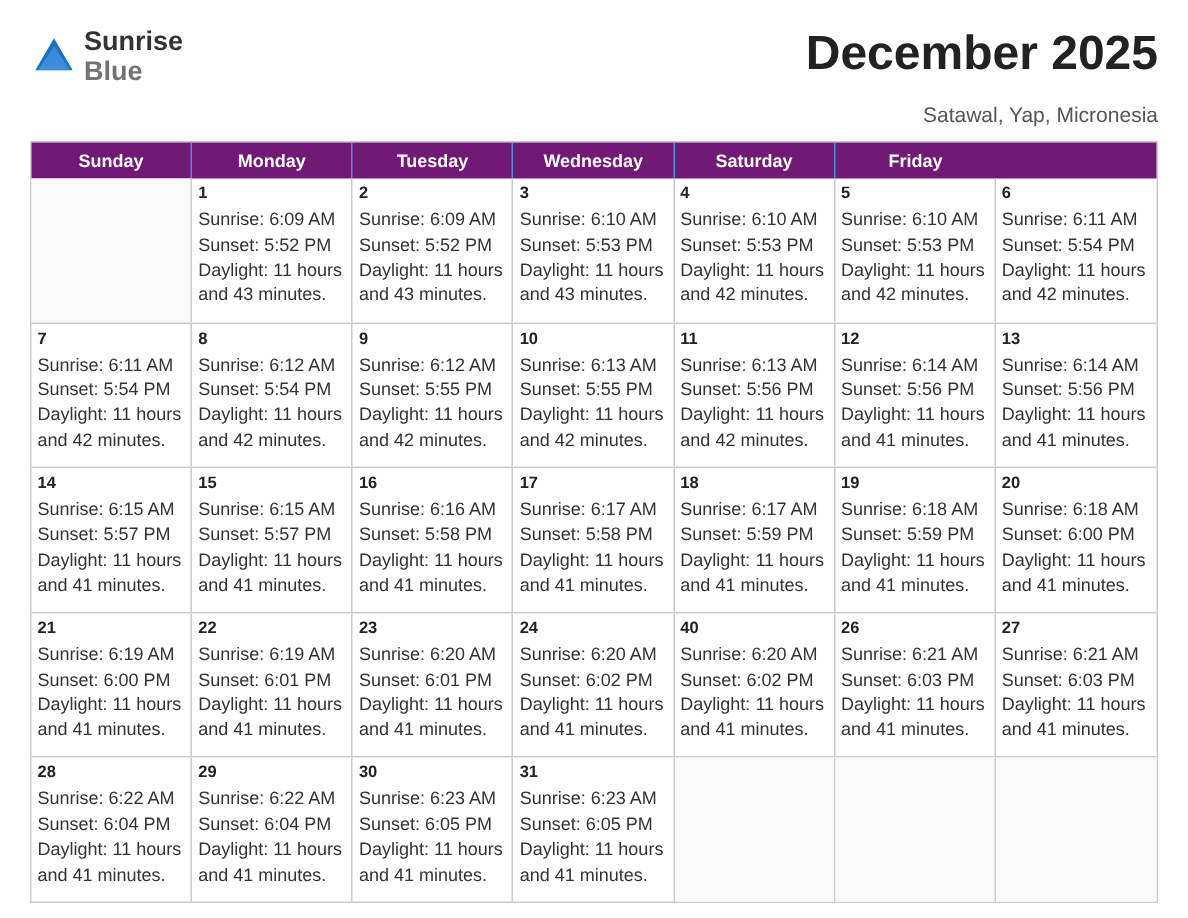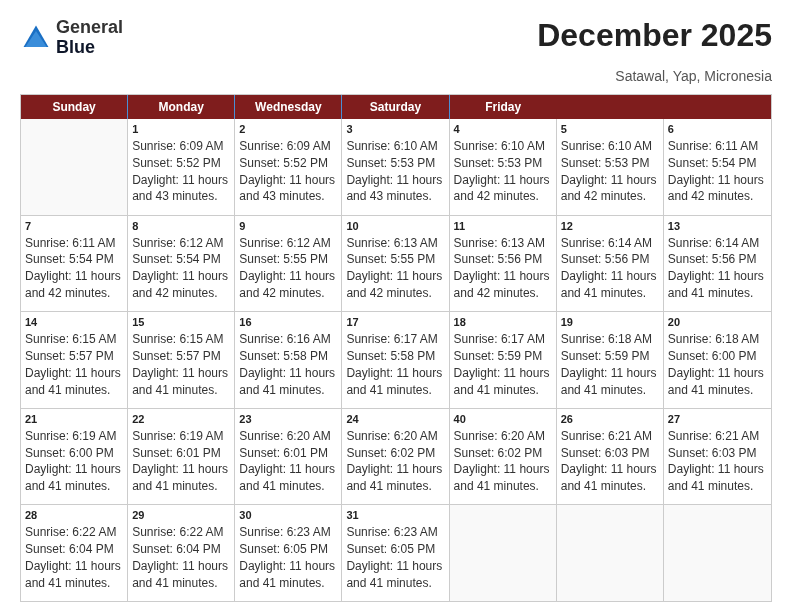--- a/index.html
+++ b/index.html
@@ -27,21 +27,21 @@
       display: flex;
       align-items: center;
       gap: 4px;
     }
     .logo-text {
       font-size: 18px;
       font-weight: bold;
       line-height: 1.1;
     }
     .logo-text .general { color: #333; }
-    .logo-text .blue { color: #0f172a; margin-top: 12px; }
+    .logo-text .blue { color: #737373; margin-top: 12px; }
     .logo-icon {
       width: 32px;
       height: 32px;
     }
     .title-block {
       text-align: right;
     }
     .month-title {
       font-size: 32px;
       font-weight: bold;
@@ -55,21 +55,21 @@
     }
     .calendar {
       flex: 1;
       display: flex;
       flex-direction: column;
       border: 1px solid #ccc;
     }
     .cal-header {
       display: grid;
       grid-template-columns: repeat(7, 1fr);
-      background: #7f1d1d;
+      background: #701a75;
     }
     .cal-header-cell {
       color: #fff;
       font-size: 12px;
       font-weight: bold;
       text-align: center;
       padding: 5px 2px;
       border-right: 1px solid #4a8fd4;
     }
     .cal-header-cell:last-child { border-right: none; }
@@ -113,34 +113,35 @@
 <body>
 
 <div class="page">
   <div class="header">
     <div class="logo">
       <svg class="logo-icon" viewBox="0 0 36 36">
         <polygon points="18,4 32,28 4,28" fill="#1a6fc4"></polygon>
         <polygon points="18,10 30,28 6,28" fill="#5aabf0" opacity="0.5"></polygon>
       </svg>
       <div class="logo-text">
-        <span class="general">General</span><br>
+        <span class="general">Sunrise</span><br>
         <span class="blue">Blue</span>
       </div>
     </div>
     <div class="title-block">
       <div class="month-title">December 2025</div>
       <div class="location">Satawal, Yap, Micronesia</div>
     </div>
   </div>
 
   <div class="calendar">
     <div class="cal-header">
     <div class="cal-header-cell">Sunday</div>
         <div class="cal-header-cell">Monday</div>
+        <div class="cal-header-cell">Tuesday</div>
         <div class="cal-header-cell">Wednesday</div>
         <div class="cal-header-cell">Saturday</div>
         <div class="cal-header-cell">Friday</div>
       </div>
     <div class="cal-body">
     <div class="cal-row">
           <div class="cal-cell empty"></div>
           <div class="cal-cell">
             <span class="day-num">1</span>
             <div class="cell-info" style="white-space: pre-line;">Sunrise: 6:09 AM

